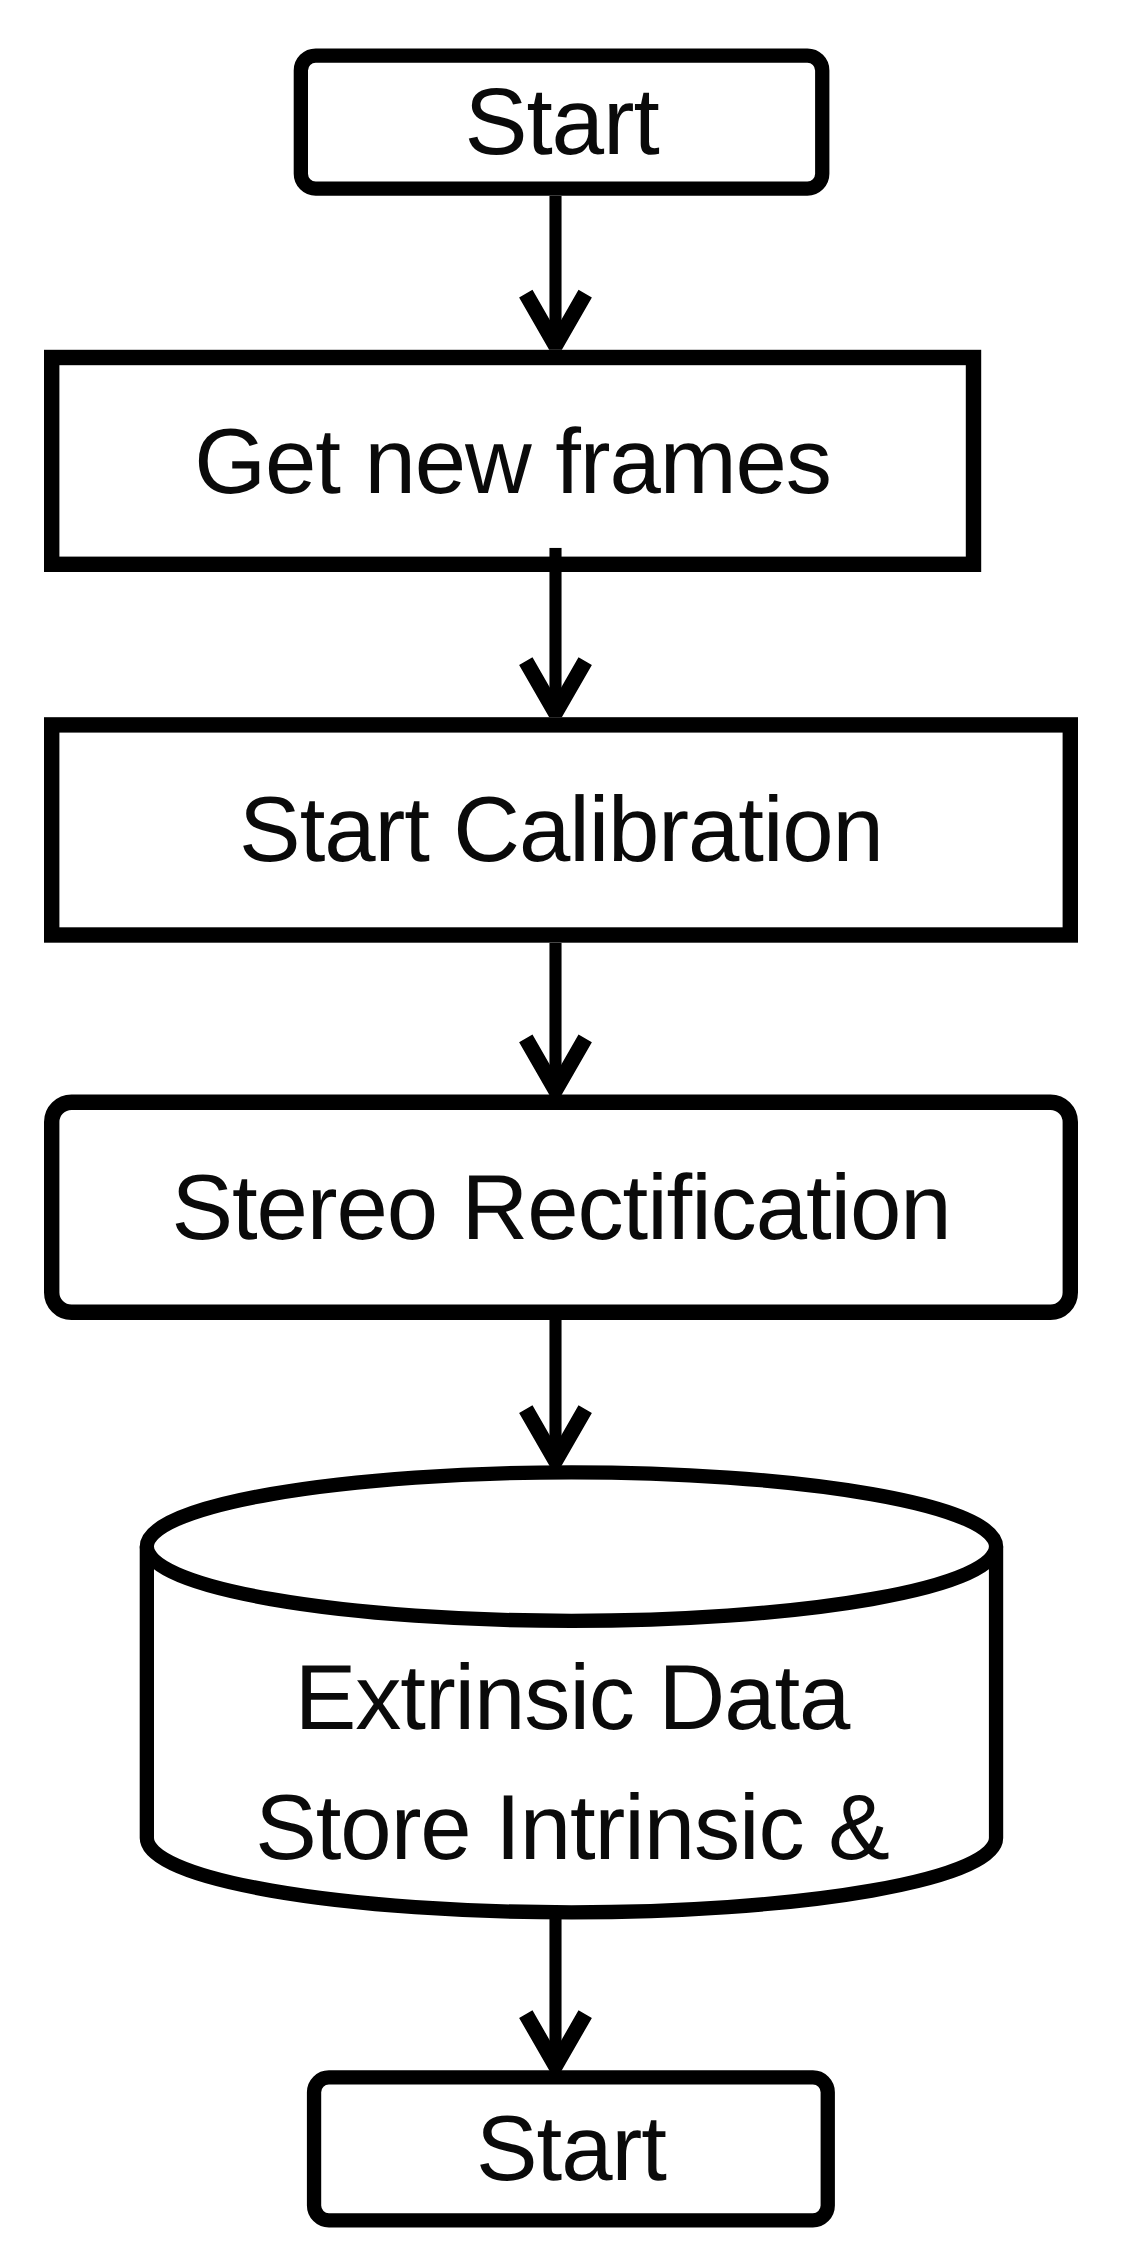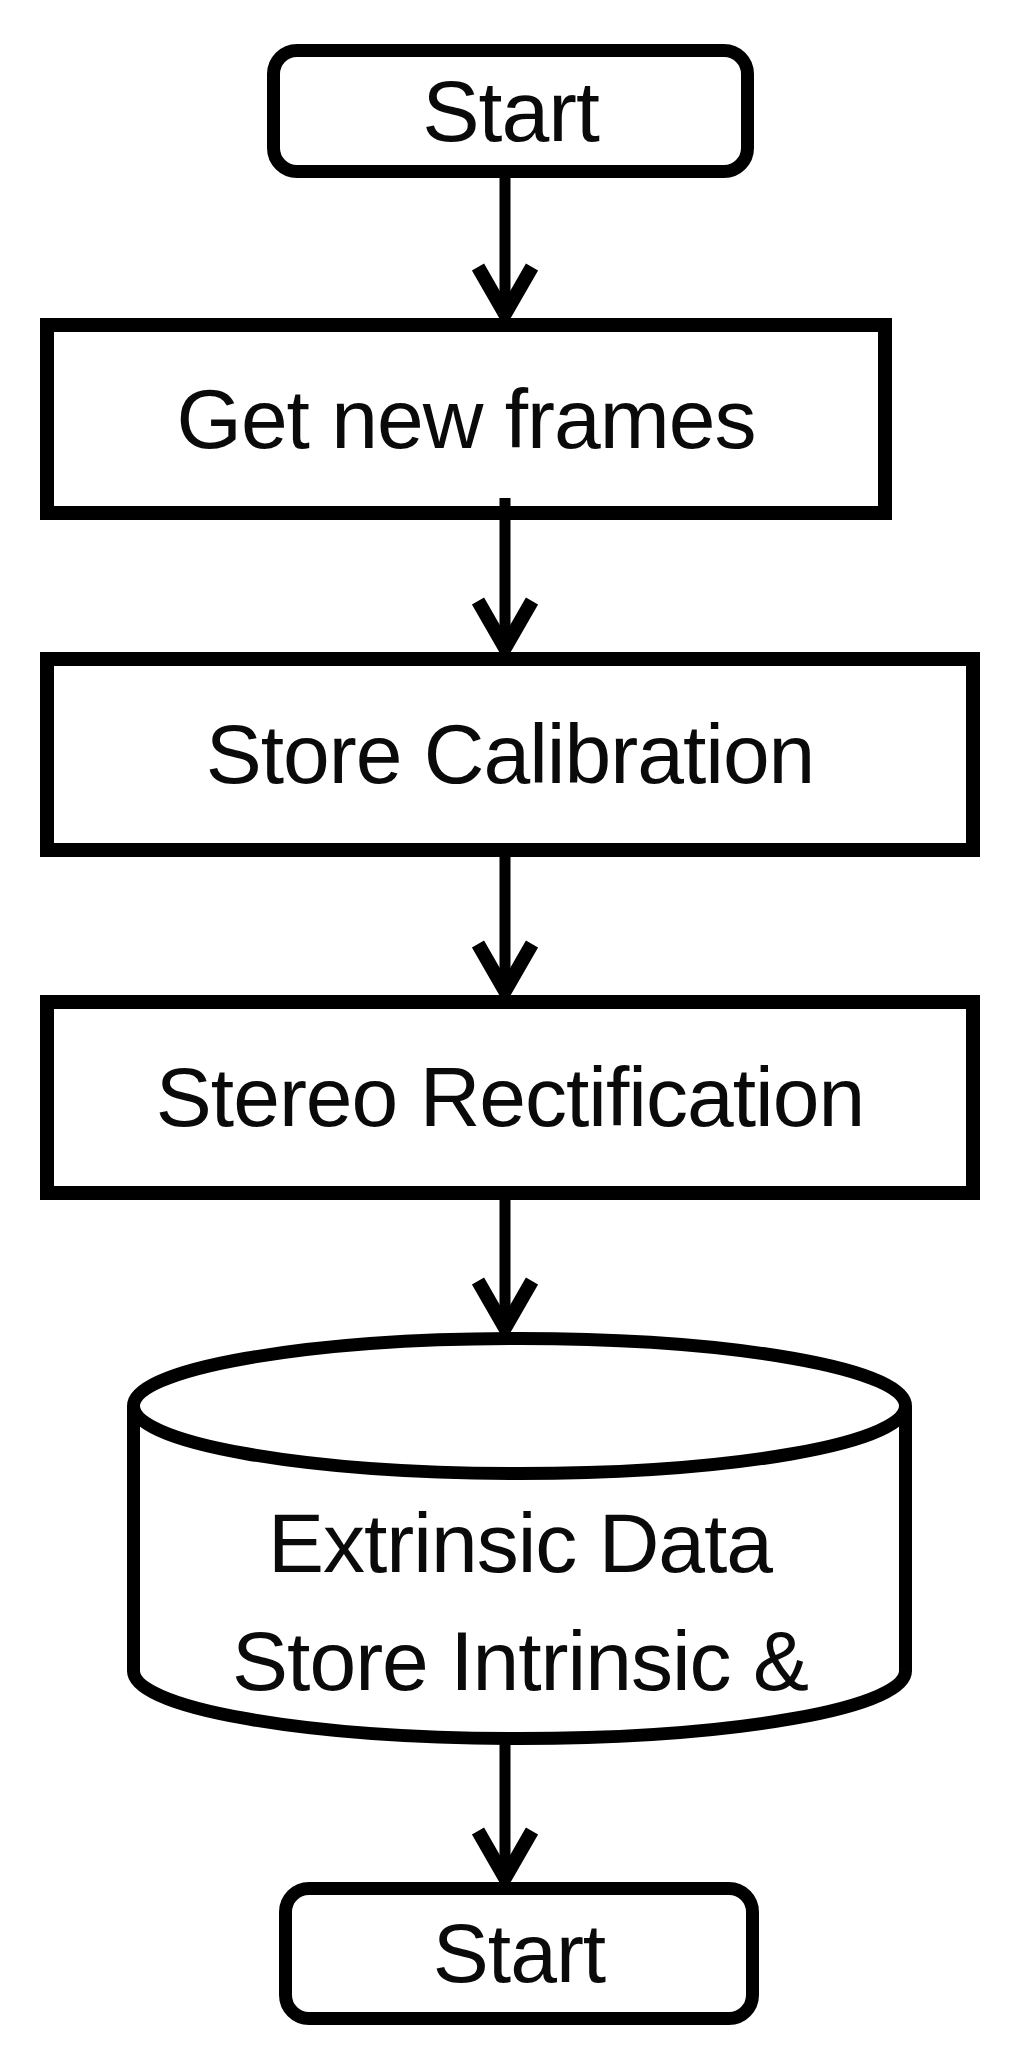--- a/index.html
+++ b/index.html
@@ -27,27 +27,27 @@
     text-align: center;
   }
   .node .label {
     display: block;
     white-space: nowrap;
     color: #0a0a0a;
     letter-spacing: -1px;
   }
   .terminal {
     border-width: 13px;
-    border-radius: 30px;
+    border-radius: 20px;
   }
   
   #node-start-top        { left: 267px; top: 44px;   width: 487px; height: 134px; font-size: 86px; }
   #node-get-frames       { left: 40px;  top: 318px;  width: 852px; height: 202px; font-size: 84px; }
   #node-stereo-calib     { left: 40px;  top: 652px;  width: 940px; height: 205px; font-size: 84px; }
-  #node-stereo-rect      { left: 40px;  top: 995px;  width: 940px; height: 205px; font-size: 84px; }
+  #node-stereo-rect      { left: 40px;  top: 995px;  width: 940px; height: 205px; font-size: 84px; border-radius: 25px; }
   #node-start-bottom     { left: 279px; top: 1882px; width: 480px; height: 143px; font-size: 84px; }
 
   .cylinder-wrap {
     position: absolute;
     left: 125px; top: 1326px;
     width: 790px; height: 430px;
   }
   .cylinder-wrap svg { display: block; }
   .cylinder-label {
     position: absolute;
@@ -90,21 +90,21 @@
   <div class="node" id="node-get-frames">
     <span class="label">Get new frames</span>
   </div>
 
   <svg class="arrow" id="arrow-2" viewBox="0 0 80 156">
     <line x1="40" y1="0" x2="40" y2="151"></line>
     <polyline points="13,103 40,150 67,103"></polyline>
   </svg>
 
   <div class="node" id="node-stereo-calib">
-    <span class="label">Store Calibration</span>
+    <span class="label">Start Calibration</span>
   </div>
 
   <svg class="arrow" id="arrow-3" viewBox="0 0 80 140">
     <line x1="40" y1="0" x2="40" y2="135"></line>
     <polyline points="13,87 40,134 67,87"></polyline>
   </svg>
 
   <div class="node" id="node-stereo-rect">
     <span class="label">Stereo Rectification</span>
   </div>

